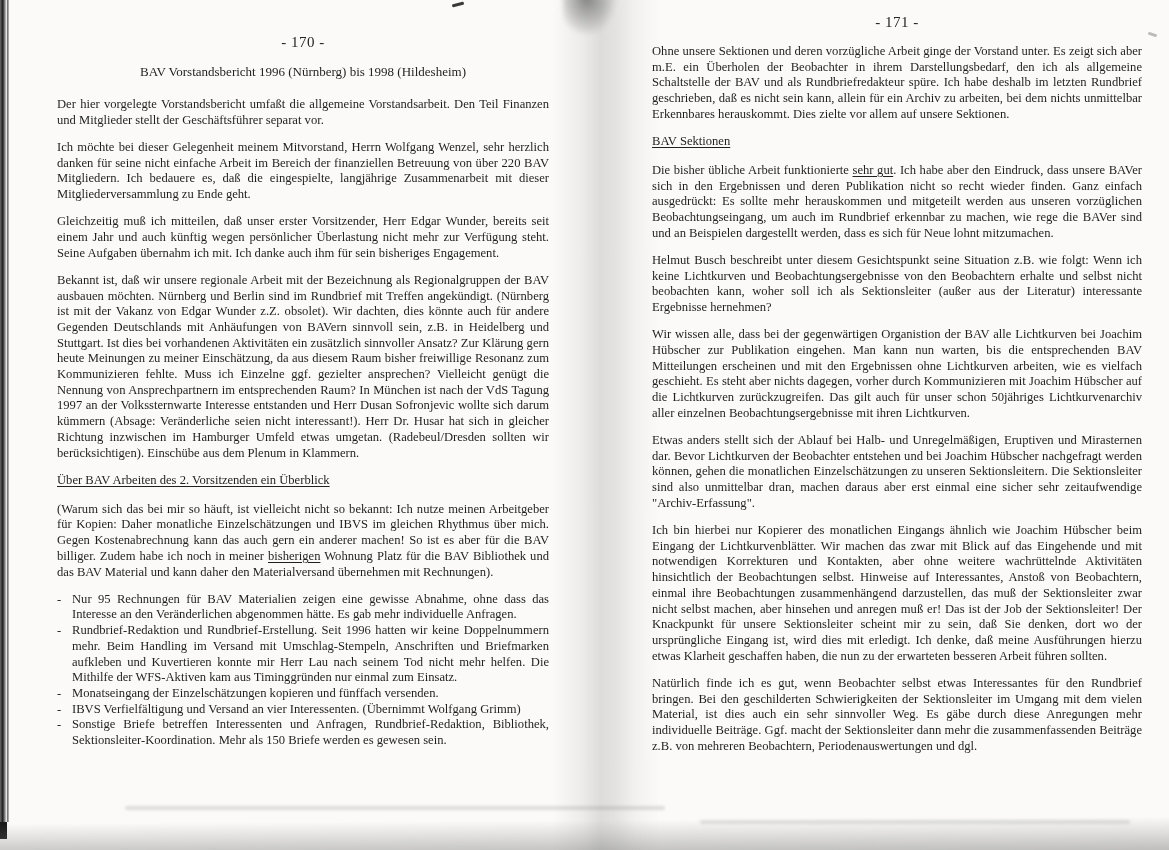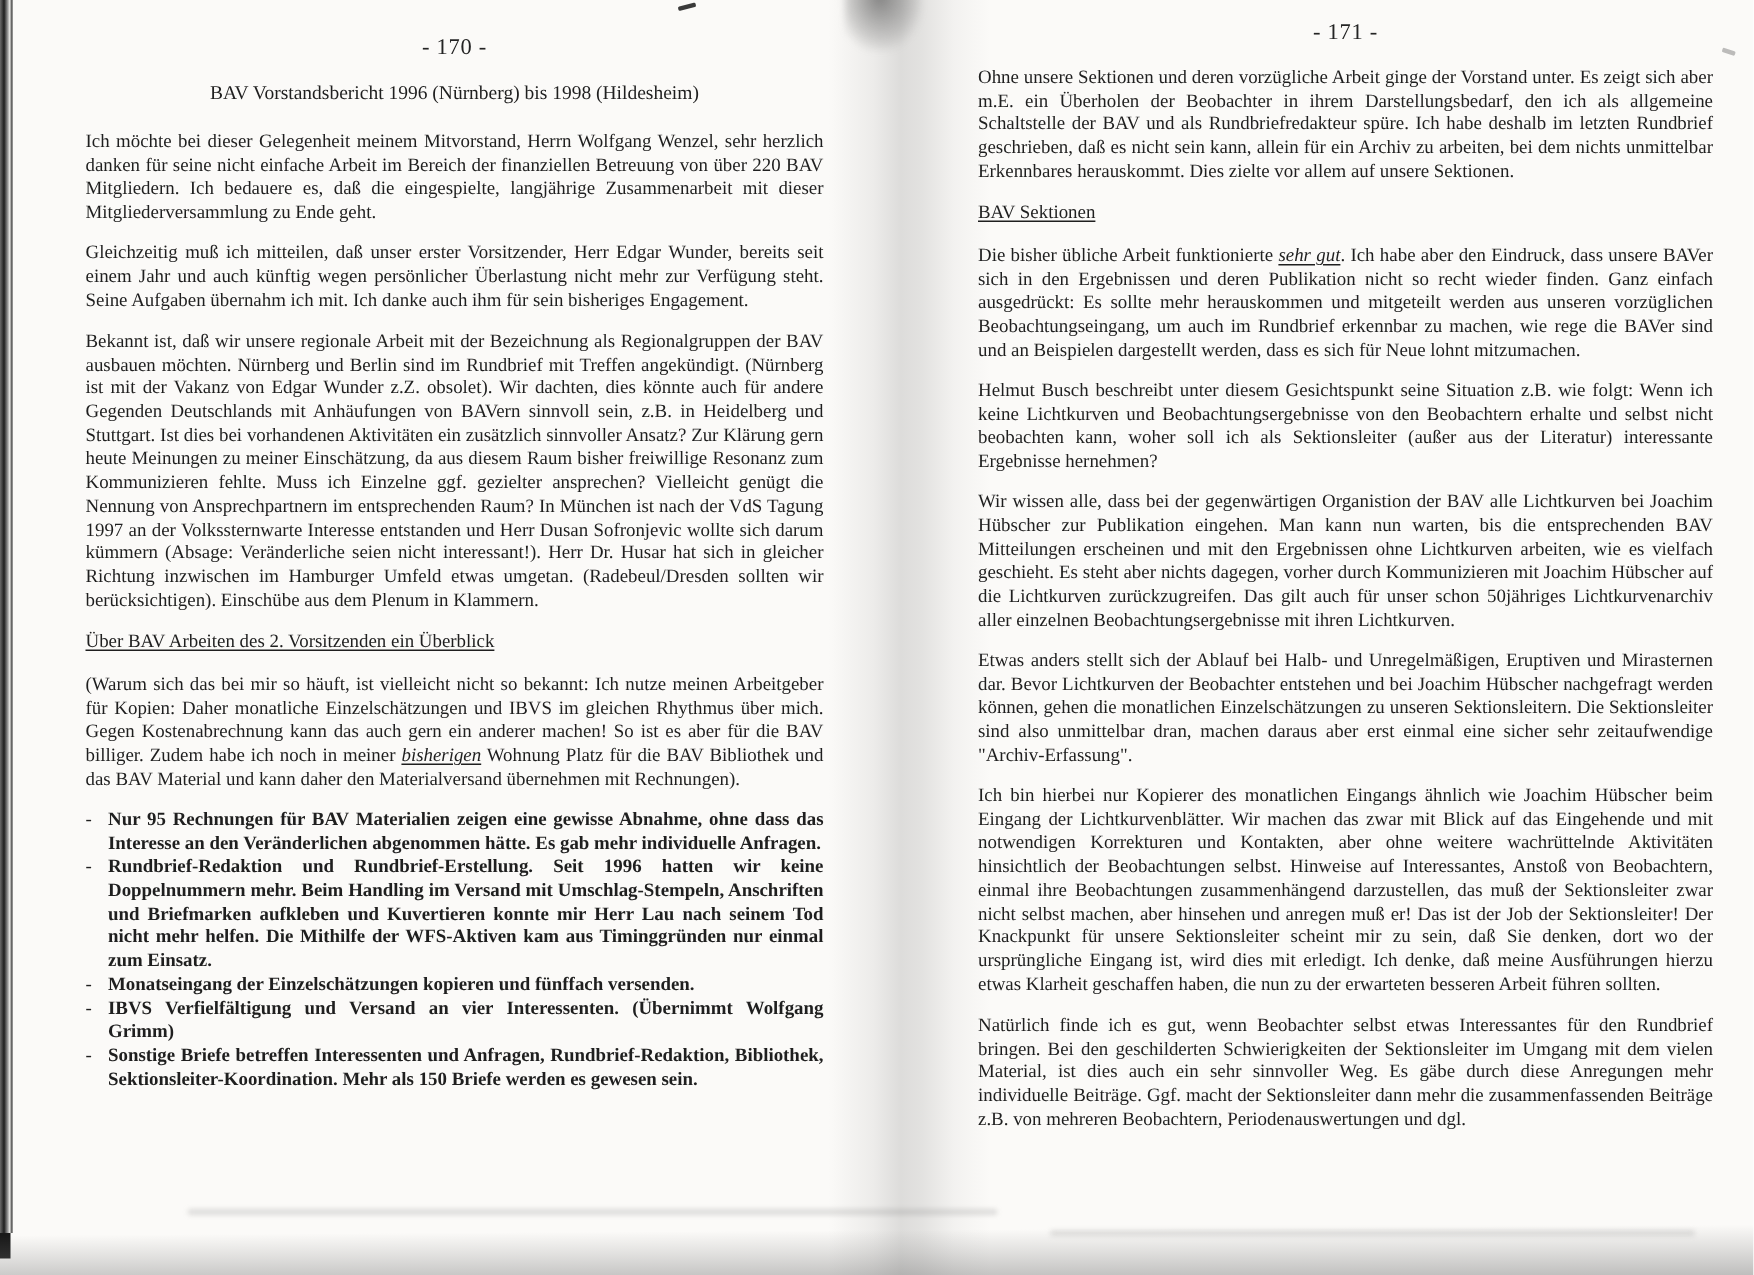--- a/index.html
+++ b/index.html
@@ -54,63 +54,64 @@
     position: absolute; left: 452px; top: 3px; width: 12px; height: 3px;
     background: #3a3a3a; transform: rotate(-14deg); border-radius: 1px;
   }
   .corner-speck {
     position: absolute; left: 1148px; top: 33px; width: 9px; height: 3px;
     background: rgba(110,110,110,0.45); transform: rotate(18deg); border-radius: 1px;
   }
 
   
   .page { position: absolute; top: 0; }
-  .page-left  { left: 57px;  width: 492px; padding-top: 24px; }
+  .page-left  { left: 57px;  width: 492px; padding-top: 34px; }
   .page-right { left: 652px; width: 490px; padding-top: 14px; }
 
   .page-number {
     text-align: center; font-size: 15px; letter-spacing: 0.5px;
     margin: 0 0 13px 0; color: #242424;
   }
   .doc-title {
     text-align: center; font-weight: normal; font-size: 13px;
     margin: 2px 0 17px 0;
   }
   .heading {
     font-size: 12.6px; text-decoration: underline; text-underline-offset: 2px;
     margin: 3px 0 14px 0;
   }
   .para {
     font-size: 12.6px; line-height: 15.7px; text-align: justify;
     margin: 0 0 11.5px 0;
   }
-  .u { text-decoration: underline; text-underline-offset: 2px; font-style: italic; }
+  .u { text-decoration: underline; text-underline-offset: 2px; }
   .bullet-list { margin: 2px 0 0 0; }
   .bullet-item { display: flex; font-size: 12.6px; line-height: 15.7px; }
   .bullet-dash { width: 15px; flex: none; }
-  .bullet-text { flex: 1; text-align: justify; font-weight: bold; }
+  .bullet-text { flex: 1; text-align: justify; }
 </style>
 </head>
 <body>
 
 <div class="scan">
   <div class="edge-left"></div>
   <div class="edge-left-end"></div>
   <div class="gutter"></div>
   <div class="gutter-top"></div>
   <div class="bottom-band"></div>
   <div class="smudge-a"></div>
   <div class="smudge-b"></div>
   <div class="top-tick"></div>
   <div class="corner-speck"></div>
 
   <article class="page page-left">
     <div class="page-number">- 170 -</div>
     <div class="page-body" id="left-body">
         <div class="doc-title">BAV Vorstandsbericht 1996 (Nürnberg) bis 1998 (Hildesheim)</div>
+        <p class="para"><span>Der hier vorgelegte Vorstandsbericht umfaßt die allgemeine Vorstandsarbeit. Den Teil Finanzen und Mitglieder stellt der Geschäftsführer separat vor.</span></p>
         <p class="para"><span>Ich möchte bei dieser Gelegenheit meinem Mitvorstand, Herrn Wolfgang Wenzel, sehr herzlich danken für seine nicht einfache Arbeit im Bereich der finanziellen Betreuung von über 220 BAV Mitgliedern. Ich bedauere es, daß die eingespielte, langjährige Zusammenarbeit mit dieser Mitgliederversammlung zu Ende geht.</span></p>
         <p class="para"><span>Gleichzeitig muß ich mitteilen, daß unser erster Vorsitzender, Herr Edgar Wunder, bereits seit einem Jahr und auch künftig wegen persönlicher Überlastung nicht mehr zur Verfügung steht. Seine Aufgaben übernahm ich mit. Ich danke auch ihm für sein bisheriges Engagement.</span></p>
         <p class="para"><span>Bekannt ist, daß wir unsere regionale Arbeit mit der Bezeichnung als Regionalgruppen der BAV ausbauen möchten. Nürnberg und Berlin sind im Rundbrief mit Treffen angekündigt. (Nürnberg ist mit der Vakanz von Edgar Wunder z.Z. obsolet). Wir dachten, dies könnte auch für andere Gegenden Deutschlands mit Anhäufungen von BAVern sinnvoll sein, z.B. in Heidelberg und Stuttgart. Ist dies bei vorhandenen Aktivitäten ein zusätzlich sinnvoller Ansatz? Zur Klärung gern heute Meinungen zu meiner Einschätzung, da aus diesem Raum bisher freiwillige Resonanz zum Kommunizieren fehlte. Muss ich Einzelne ggf. gezielter ansprechen? Vielleicht genügt die Nennung von Ansprechpartnern im entsprechenden Raum? In München ist nach der VdS Tagung 1997 an der Volkssternwarte Interesse entstanden und Herr Dusan Sofronjevic wollte sich darum kümmern (Absage: Veränderliche seien nicht interessant!). Herr Dr. Husar hat sich in gleicher Richtung inzwischen im Hamburger Umfeld etwas umgetan. (Radebeul/Dresden sollten wir berücksichtigen). Einschübe aus dem Plenum in Klammern.</span></p>
         <div class="heading">Über BAV Arbeiten des 2. Vorsitzenden ein Überblick</div>
         <p class="para"><span>(Warum sich das bei mir so häuft, ist vielleicht nicht so bekannt: Ich nutze meinen Arbeitgeber für Kopien: Daher monatliche Einzelschätzungen und IBVS im gleichen Rhythmus über mich. Gegen Kostenabrechnung kann das auch gern ein anderer machen! So ist es aber für die BAV billiger. Zudem habe ich noch in meiner </span><span class="u">bisherigen</span><span> Wohnung Platz für die BAV Bibliothek und das BAV Material und kann daher den Materialversand übernehmen mit Rechnungen).</span></p>
         <div class="bullet-list">
           <div class="bullet-item">
             <span class="bullet-dash">-</span>
             <span class="bullet-text">Nur 95 Rechnungen für BAV Materialien zeigen eine gewisse Abnahme, ohne dass das Interesse an den Veränderlichen abgenommen hätte. Es gab mehr individuelle Anfragen.</span>
           </div>

